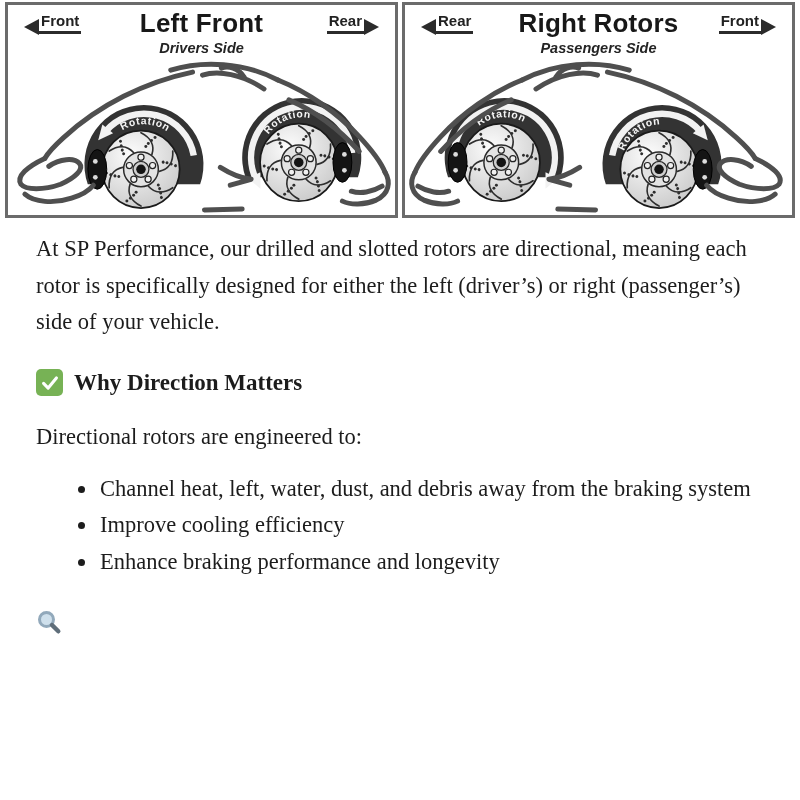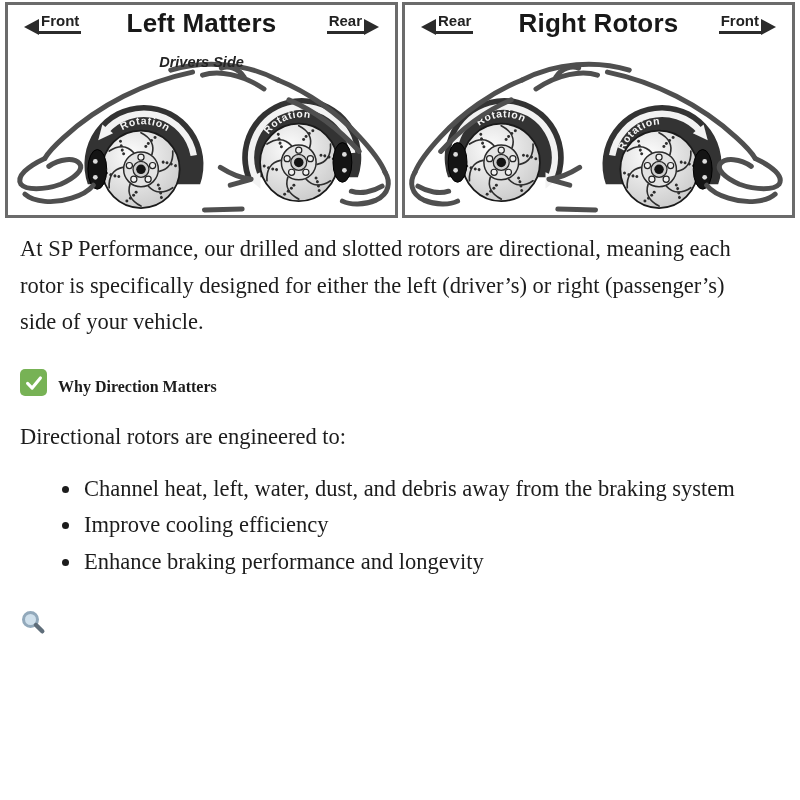--- a/index.html
+++ b/index.html
@@ -5,56 +5,56 @@
   * { box-sizing: border-box; margin: 0; padding: 0; }
   html, body { width: 800px; background: #ffffff; }
   body { height: 800px; overflow: hidden; font-family: "Liberation Serif", serif; color: #1c1c1c; }
 
   
   .diagram { display: flex; gap: 4px; padding: 2px 5px 0 5px; }
   .panel { flex: 1; border: 3px solid #6b6b6b; background: #fff; height: 216px; position: relative; overflow: hidden; }
   .panel-header { position: relative; height: 52px; }
   .titles { text-align: center; padding-top: 5px; font-family: "Liberation Sans", sans-serif; }
   .panel-title { font-size: 26px; font-weight: 800; letter-spacing: 0.2px; color: #181818; line-height: 1.0; }
-  .panel-subtitle { font-size: 14.5px; font-weight: 700; font-style: italic; color: #242424; margin-top: 18px; }
+  .panel-subtitle { font-size: 14.5px; font-weight: 700; font-style: italic; color: #242424; margin-top: 4px; }
   .dir { position: absolute; top: 8px; display: inline-flex; align-items: center; font-family: "Liberation Sans", sans-serif; }
   .dir-left-pos { left: 16px; }
   .dir-right-pos { right: 16px; }
   .dir-text { font-size: 15px; font-weight: 800; color: #222; border-bottom: 3px solid #2b2b2b; padding: 0 2px 1px 2px; line-height: 1.1; }
   .tri { width: 0; height: 0; border-top: 8px solid transparent; border-bottom: 8px solid transparent; margin-bottom: -7px; }
   .tri-left { border-right: 15px solid #2b2b2b; }
   .tri-right { border-left: 15px solid #2b2b2b; }
   .car-wrap { width: 100%; height: 158px; }
   .car-wrap svg { display: block; }
 
   
-  .article { padding: 13px 22px 0 20px; width: 786px; }
+  .article { padding: 13px 22px 0 36px; width: 786px; }
   .article p, .article li { font-size: 22.5px; line-height: 1.63; }
   .intro { max-width: 742px; margin-bottom: 25px; }
-  .sec-heading { display: flex; align-items: flex-end; gap: 11px; font-size: 16px; margin: 28px 0 23px 0; font-weight: 700; font-family: "Liberation Serif", serif; }
+  .sec-heading { display: flex; align-items: center; gap: 11px; font-size: 23px; margin: 28px 0 23px 0; font-weight: 700; font-family: "Liberation Serif", serif; }
   .sec-heading.regular { font-weight: 400; }
   .check-badge { width: 27px; height: 27px; border-radius: 5px; background: #77b255; display: inline-flex; align-items: center; justify-content: center; flex: 0 0 auto; }
   .icon-svg { display: block; }
   .lead { margin-bottom: 6px; }
   .article ul { margin: 15px 0 24px 0; padding-left: 62px; max-width: 752px; }
   .article li { padding-left: 2px; }
 </style>
 </head>
 <body>
 
 <div class="diagram">
 
   <div class="panel">
     <div class="panel-header">
       <span class="dir dir-left-pos">
         <span class="tri tri-left"></span>
         <span class="dir-text">Front</span>
       </span>
       <div class="titles">
-        <div class="panel-title">Left Matters</div>
+        <div class="panel-title">Left Front</div>
         <div class="panel-subtitle">Drivers Side</div>
       </div>
       <span class="dir dir-right-pos">
         <span class="dir-text">Rear</span>
         <span class="tri tri-right"></span>
       </span>
     </div>
     <div class="car-wrap" id="car-left">
         <svg viewBox="0 0 390 158" width="100%" height="158" preserveAspectRatio="xMidYMax meet">
           <defs>
@@ -204,20 +204,21 @@
   </div>
 
   <div class="panel">
     <div class="panel-header">
       <span class="dir dir-left-pos">
         <span class="tri tri-left"></span>
         <span class="dir-text">Rear</span>
       </span>
       <div class="titles">
         <div class="panel-title">Right Rotors</div>
+        <div class="panel-subtitle">Passengers Side</div>
       </div>
       <span class="dir dir-right-pos">
         <span class="dir-text">Front</span>
         <span class="tri tri-right"></span>
       </span>
     </div>
     <div class="car-wrap" id="car-right">
         <svg viewBox="0 0 390 158" width="100%" height="158" preserveAspectRatio="xMidYMax meet">
           <defs>
             <radialGradient id="rg-right" cx="0.38" cy="0.32" r="0.75">

